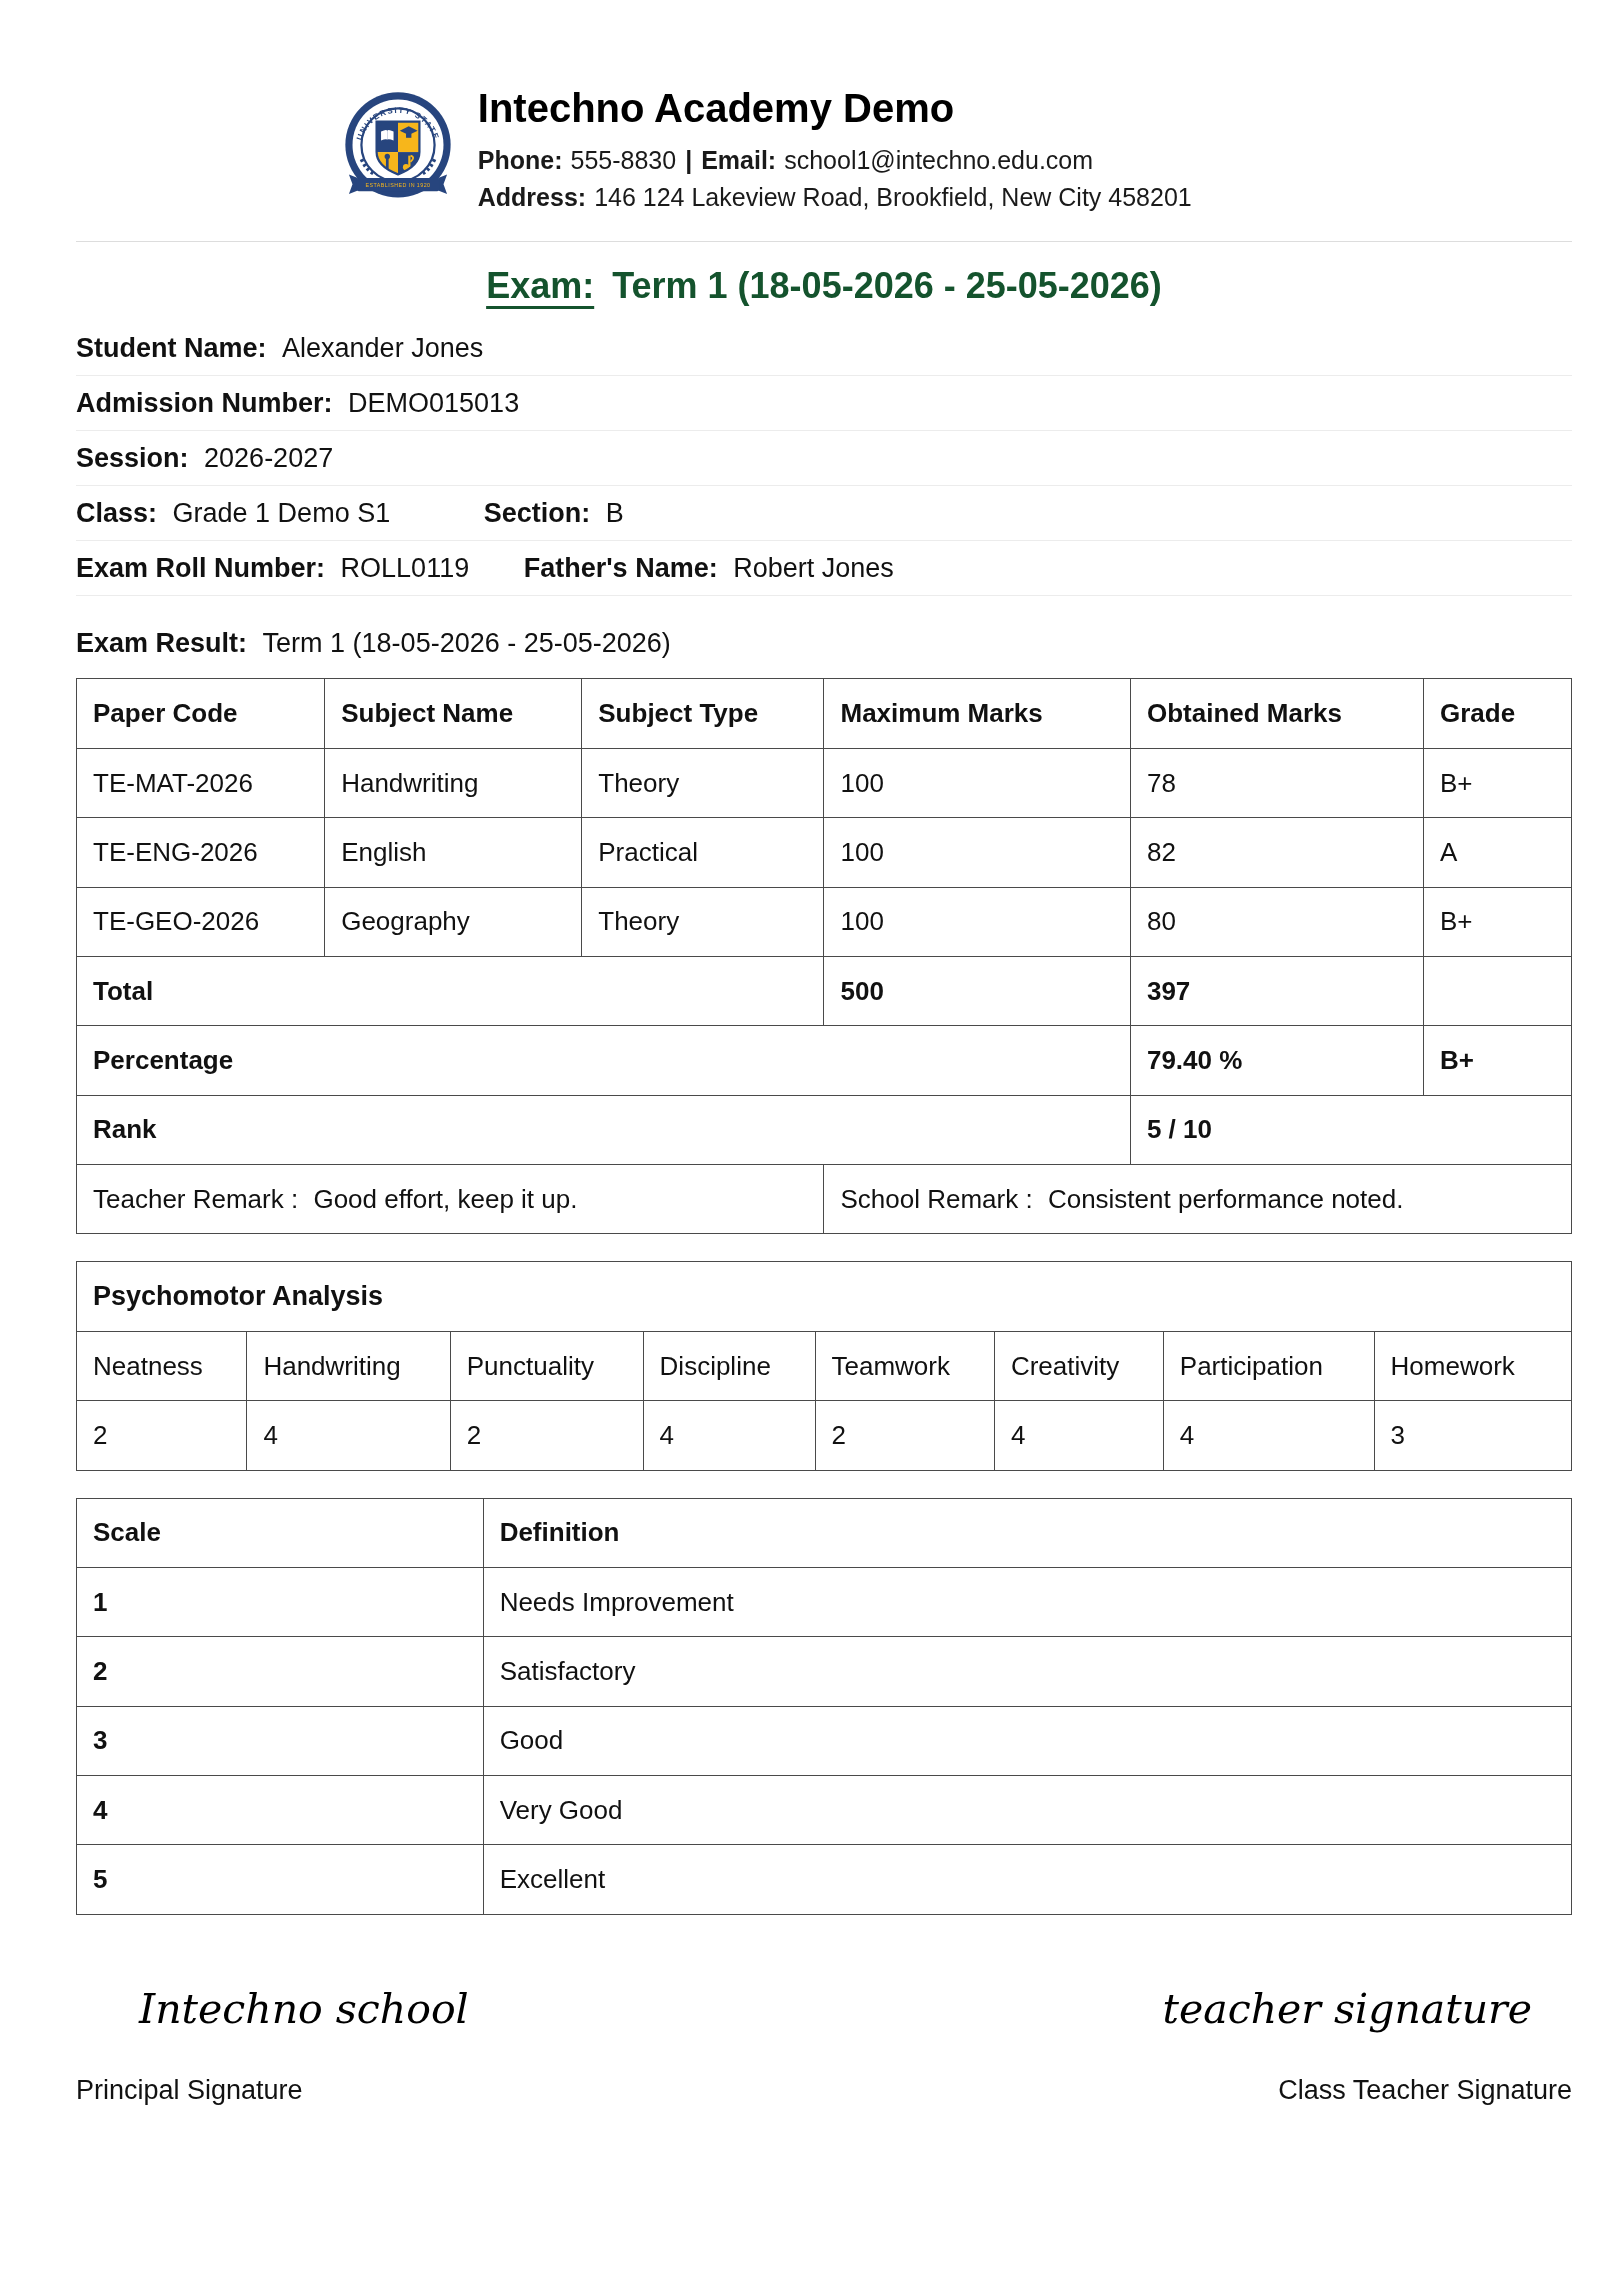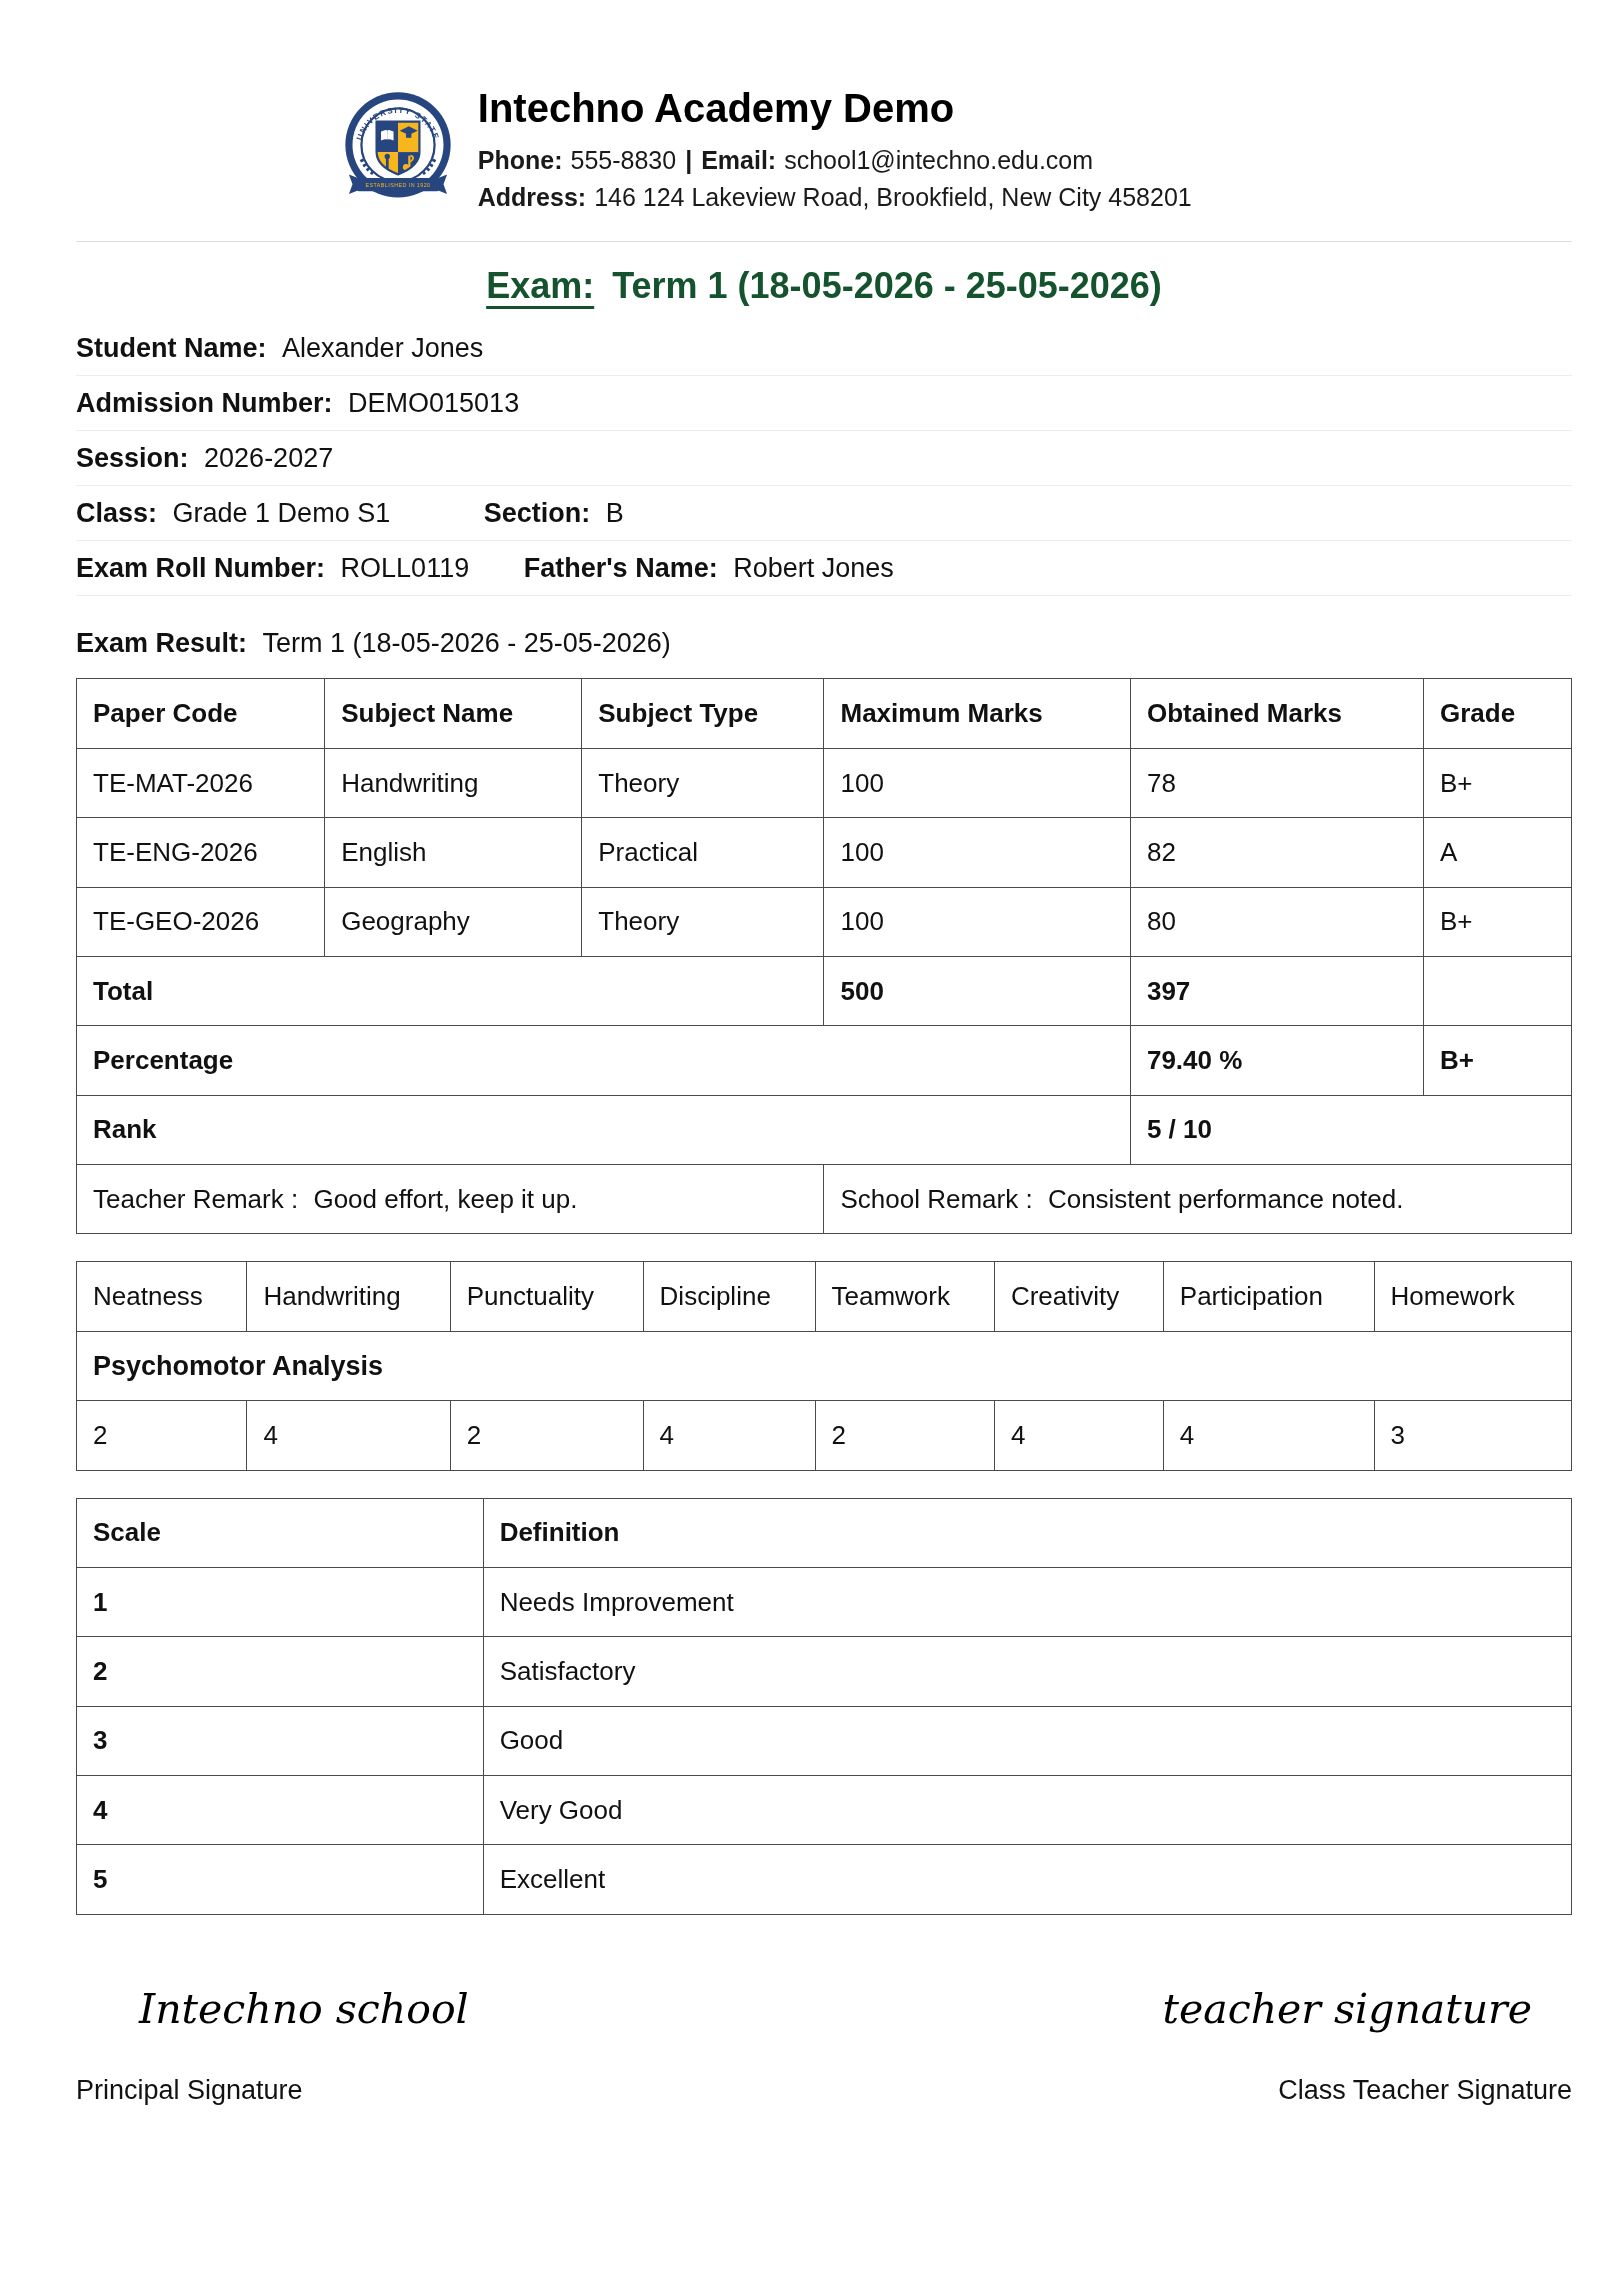--- a/index.html
+++ b/index.html
@@ -227,31 +227,31 @@
         <col style="width:13.6%">
         <col style="width:12.9%">
         <col style="width:11.5%">
       <col style="width:12.0%">
         <col style="width:11.3%">
         <col style="width:14.1%">
         <col style="width:13.2%">
     </colgroup>
     <tbody>
         <tr>
+      <td colspan="8" class="psy-title">Psychomotor Analysis</td>
+    </tr>
+    <tr>
       <td>Neatness</td>
       <td>Handwriting</td>
       <td>Punctuality</td>
       <td>Discipline</td>
       <td>Teamwork</td>
       <td>Creativity</td>
       <td>Participation</td>
       <td>Homework</td>
-    </tr>
-    <tr>
-      <td colspan="8" class="psy-title">Psychomotor Analysis</td>
     </tr>
     <tr>
       <td>2</td>
       <td>4</td>
       <td>2</td>
       <td>4</td>
       <td>2</td>
       <td>4</td>
       <td>4</td>
       <td>3</td>

